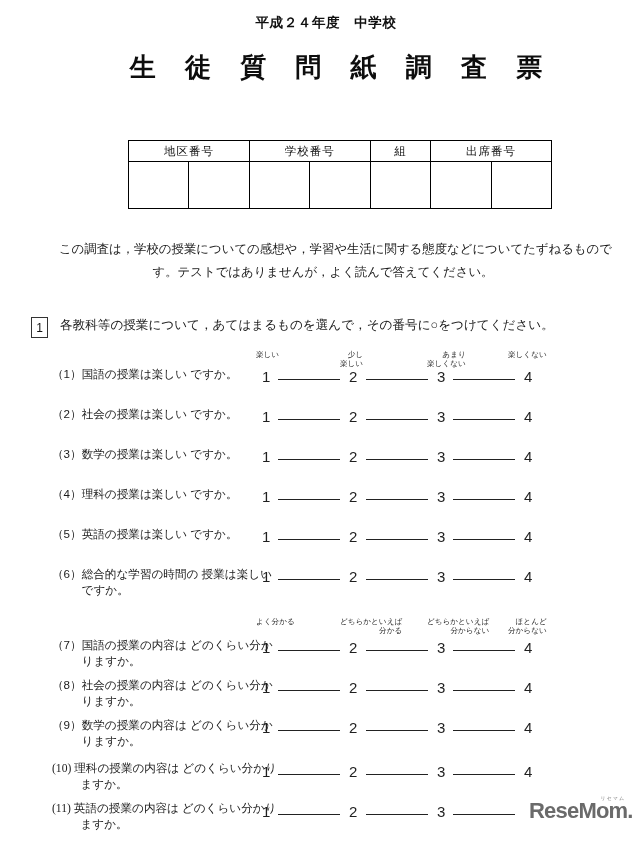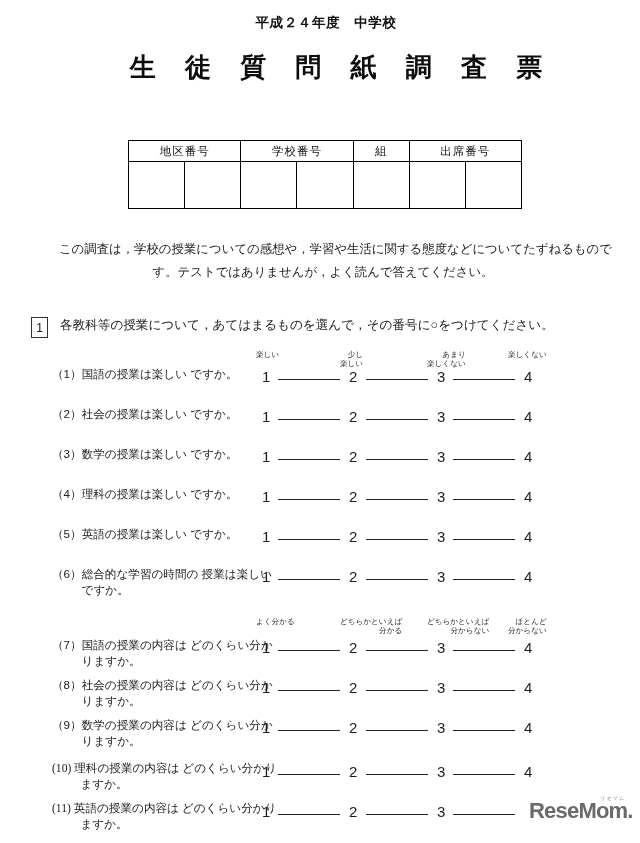--- a/index.html
+++ b/index.html
@@ -45,21 +45,21 @@
     text-indent: 11px;
     color: #0d0d0d;
     padding-left: 16px;
   }
 
   
   .id-table {
     position: absolute;
     left: 128px;
     top: 140px;
-    width: 394px;
+    width: 424px;
     border-collapse: collapse;
     table-layout: fixed;
     padding-left: 37px;
   }
   .id-table td {
     border: 1px solid #000;
     padding: 0;
     margin: 0;
   }
   .id-table .hdr {

